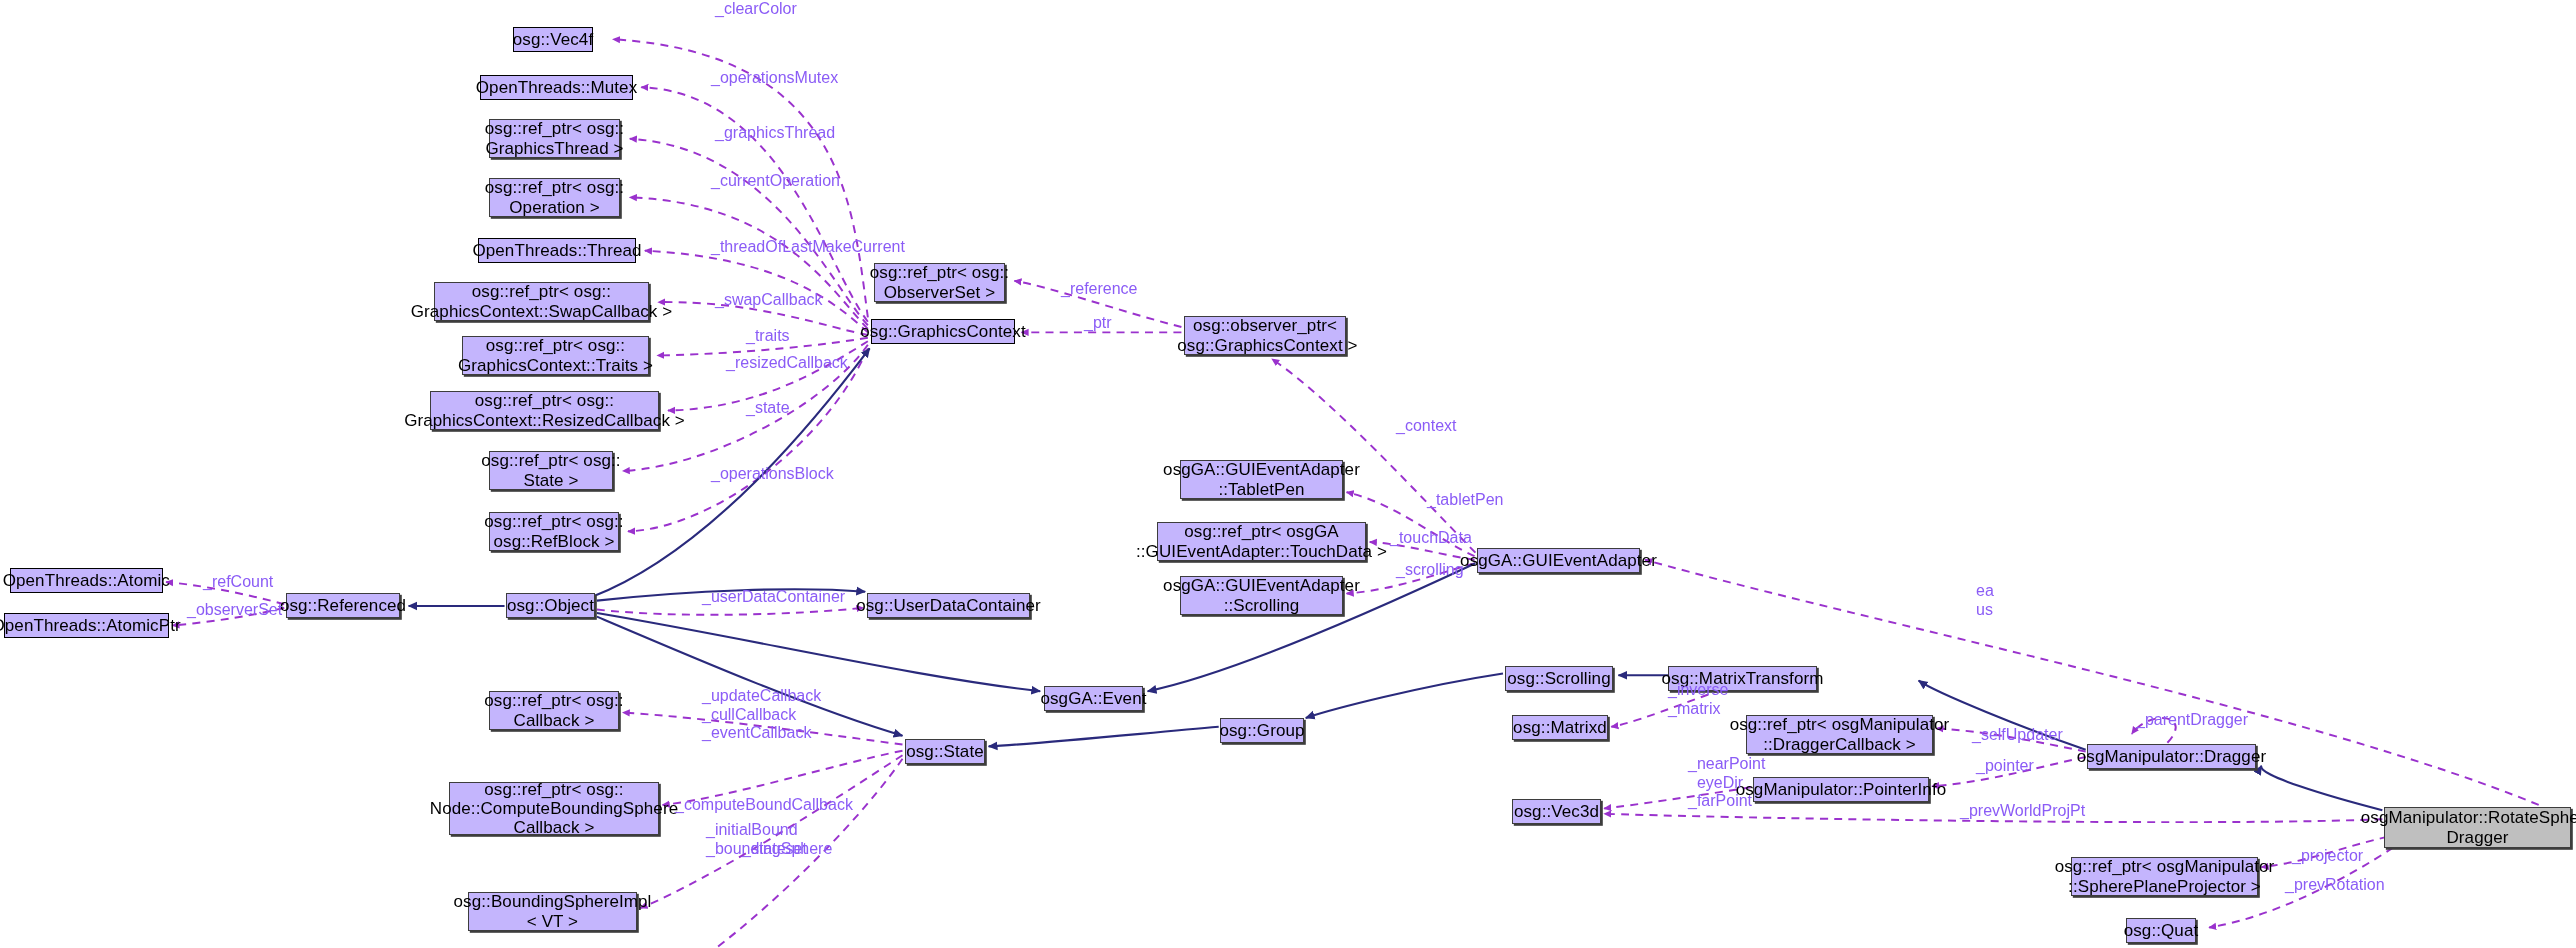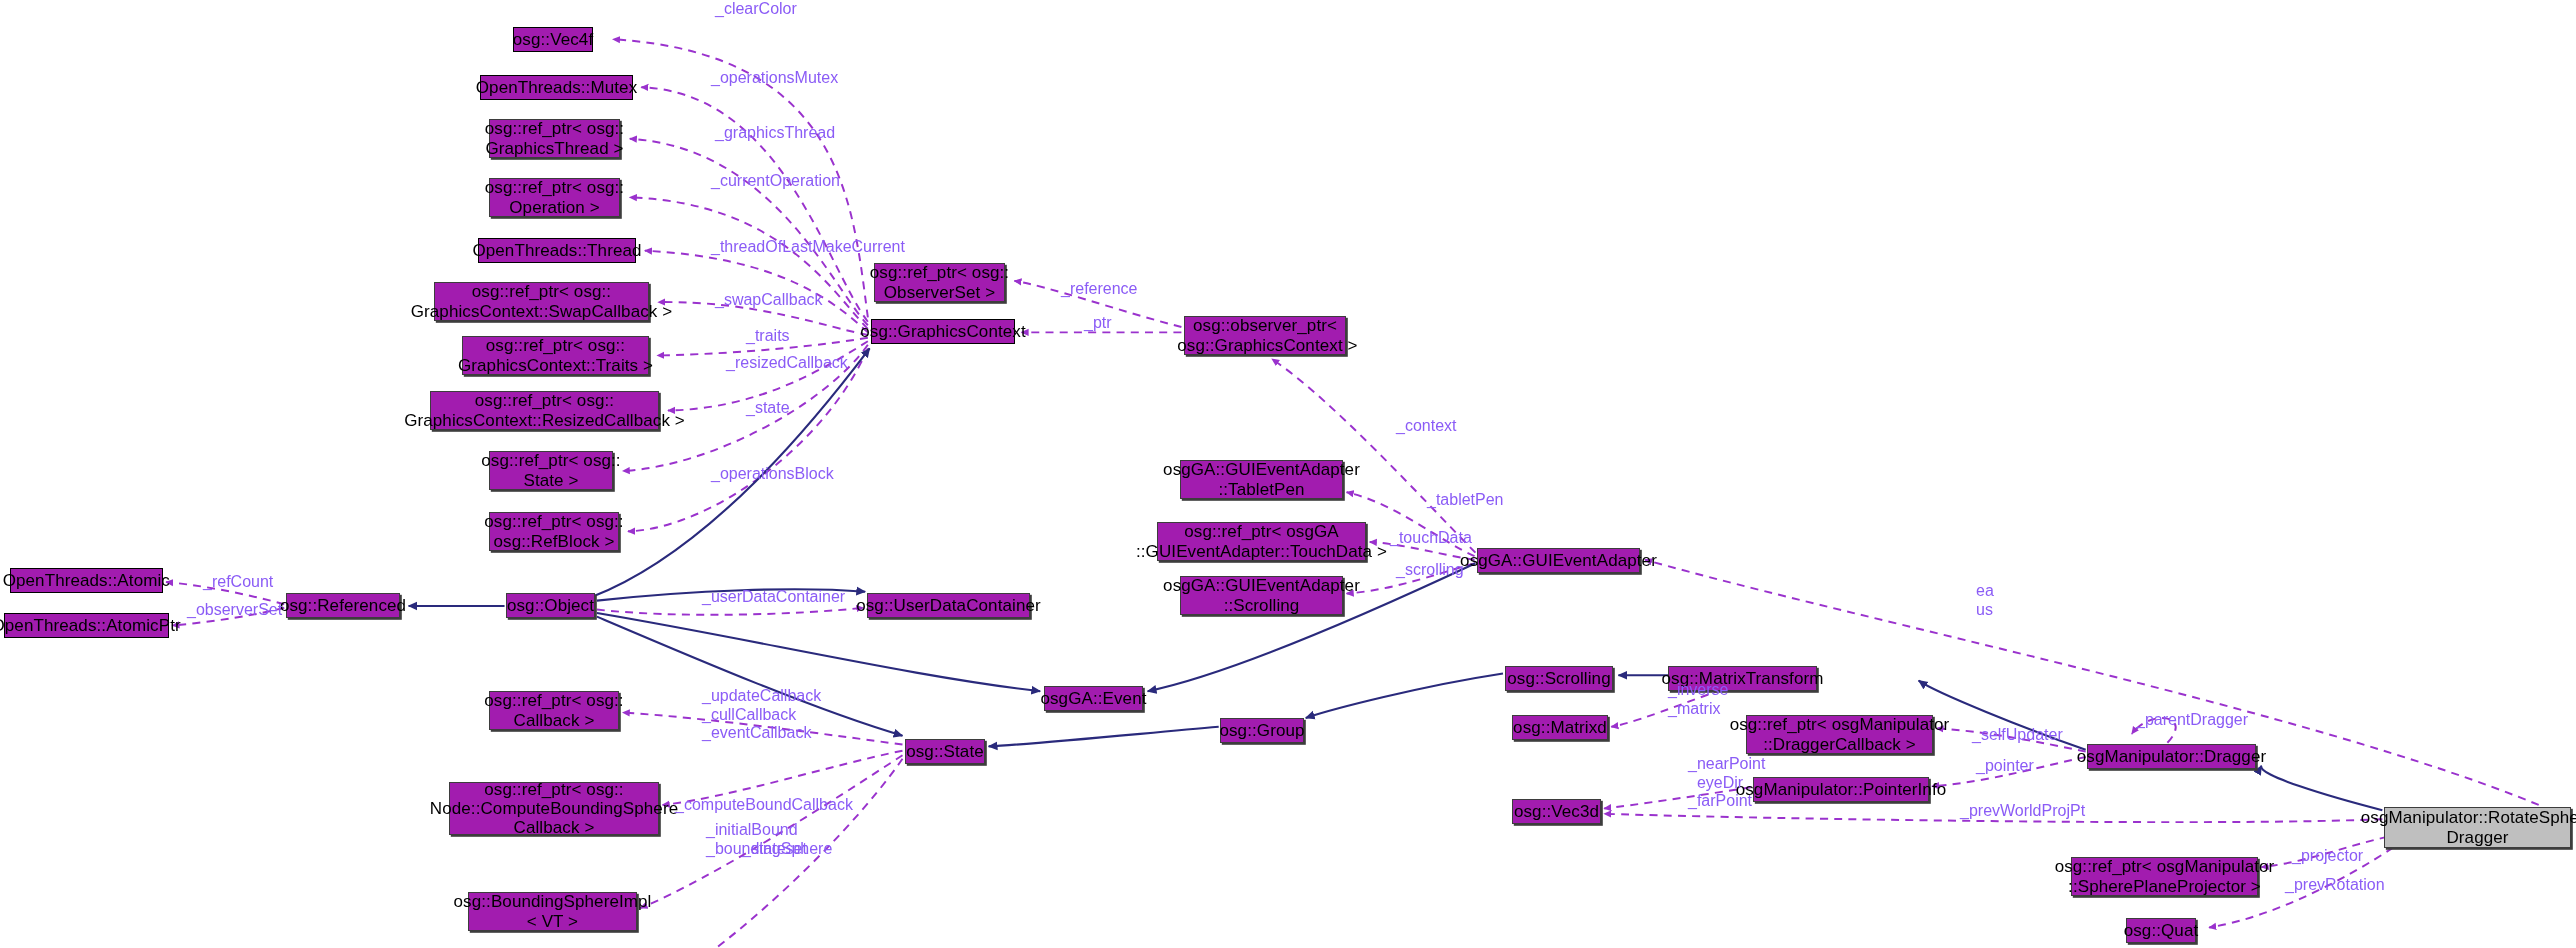--- a/index.html
+++ b/index.html
@@ -3,21 +3,21 @@
 <meta charset="utf-8">
 <style>
   html,body{margin:0;padding:0;background:#ffffff;}
   body{font-family:"Liberation Sans","DejaVu Sans",sans-serif;}
   #canvas{position:relative;width:2576px;height:949px;background:#ffffff;overflow:hidden;}
   #edges{position:absolute;left:0;top:0;width:2576px;height:949px;pointer-events:none;}
 
   .node{
     position:absolute;
     box-sizing:border-box;
-    background:#a21caf;
+    background:#c4b5fd;
     border:0.9px solid #000000;
     display:flex;
     align-items:center;
     justify-content:center;
     text-align:center;
     color:#000000;
     font-size:17px;
     line-height:1.12;
     letter-spacing:0.1px;
     white-space:pre;

